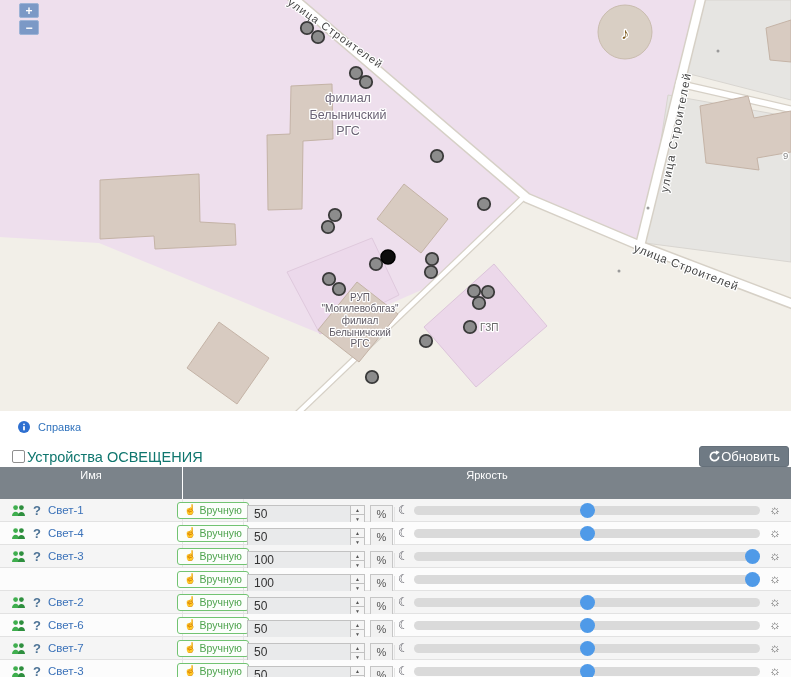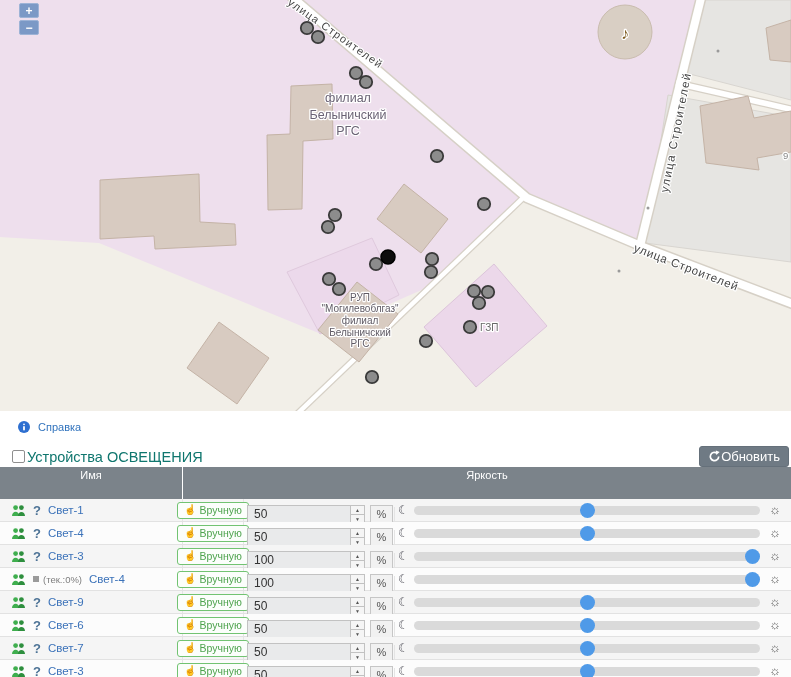--- a/index.html
+++ b/index.html
@@ -296,34 +296,20 @@
       <div class="pct-chip">%</div>
     </div>
     <div class="c-slider">
       <span class="moon">☾</span>
       <div class="track"></div>
       <div class="handle" style="left: 350px;"></div>
       <span class="sun">☼</span>
     </div>
   </div>
       <div class="row">
-    <div class="c-name">
-      <svg width="15" height="13" viewBox="0 0 15 13">
-        <circle cx="4.6" cy="3.6" r="2.4" fill="#3fae4e"></circle>
-        <circle cx="10.4" cy="3.6" r="2.4" fill="#2e8f3e"></circle>
-        <path d="M1 12c0-2.6 1.6-4.2 3.6-4.2S8.2 9.4 8.2 12Z" fill="#3fae4e"></path>
-        <path d="M6.8 12c.3-2.3 1.7-3.9 3.6-3.9 2 0 3.4 1.6 3.6 3.9Z" fill="#2e8f3e"></path>
-      </svg>
-
-      <span class="status-wrap" style="display: inline-flex;">
-        <span class="status-sq"></span>
-        <span class="status-txt">(тек.:0%)</span>
-      </span>
-      <a class="dev-link">Свет-4</a>
-    </div>
     <div class="c-btn">
       <button class="manual-btn">
         <span class="hand">☝</span>
         <span>Вручную</span>
       </button>
     </div>
     <div class="c-input">
       <div class="num-input">
         <input value="100" style="">
         <div class="spinner">
@@ -343,21 +329,21 @@
       <div class="row odd">
     <div class="c-name">
       <svg width="15" height="13" viewBox="0 0 15 13">
         <circle cx="4.6" cy="3.6" r="2.4" fill="#3fae4e"></circle>
         <circle cx="10.4" cy="3.6" r="2.4" fill="#2e8f3e"></circle>
         <path d="M1 12c0-2.6 1.6-4.2 3.6-4.2S8.2 9.4 8.2 12Z" fill="#3fae4e"></path>
         <path d="M6.8 12c.3-2.3 1.7-3.9 3.6-3.9 2 0 3.4 1.6 3.6 3.9Z" fill="#2e8f3e"></path>
       </svg>
       <span class="qmark">?</span>
 
-      <a class="dev-link">Свет-9</a>
+      <a class="dev-link">Свет-2</a>
     </div>
     <div class="c-btn">
       <button class="manual-btn">
         <span class="hand">☝</span>
         <span>Вручную</span>
       </button>
     </div>
     <div class="c-input">
       <div class="num-input">
         <input value="50" style="">

